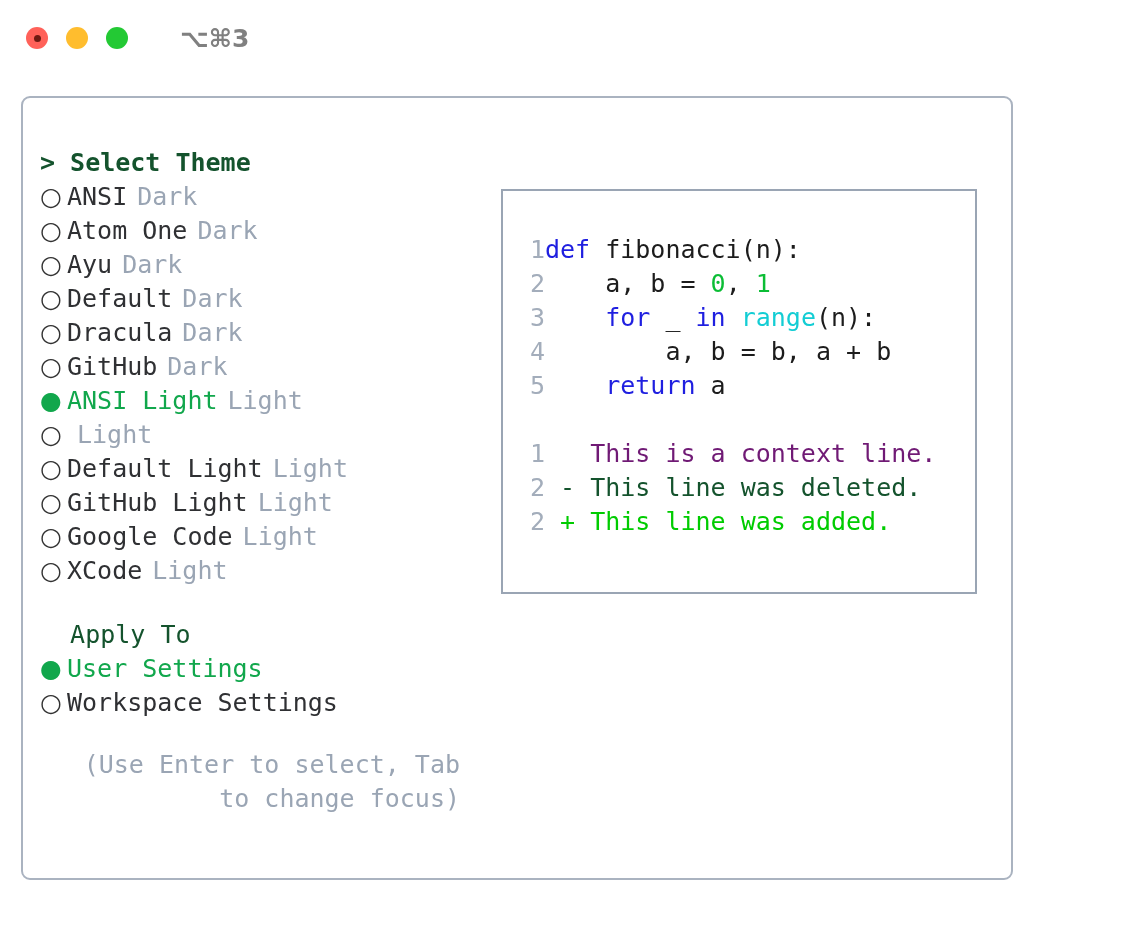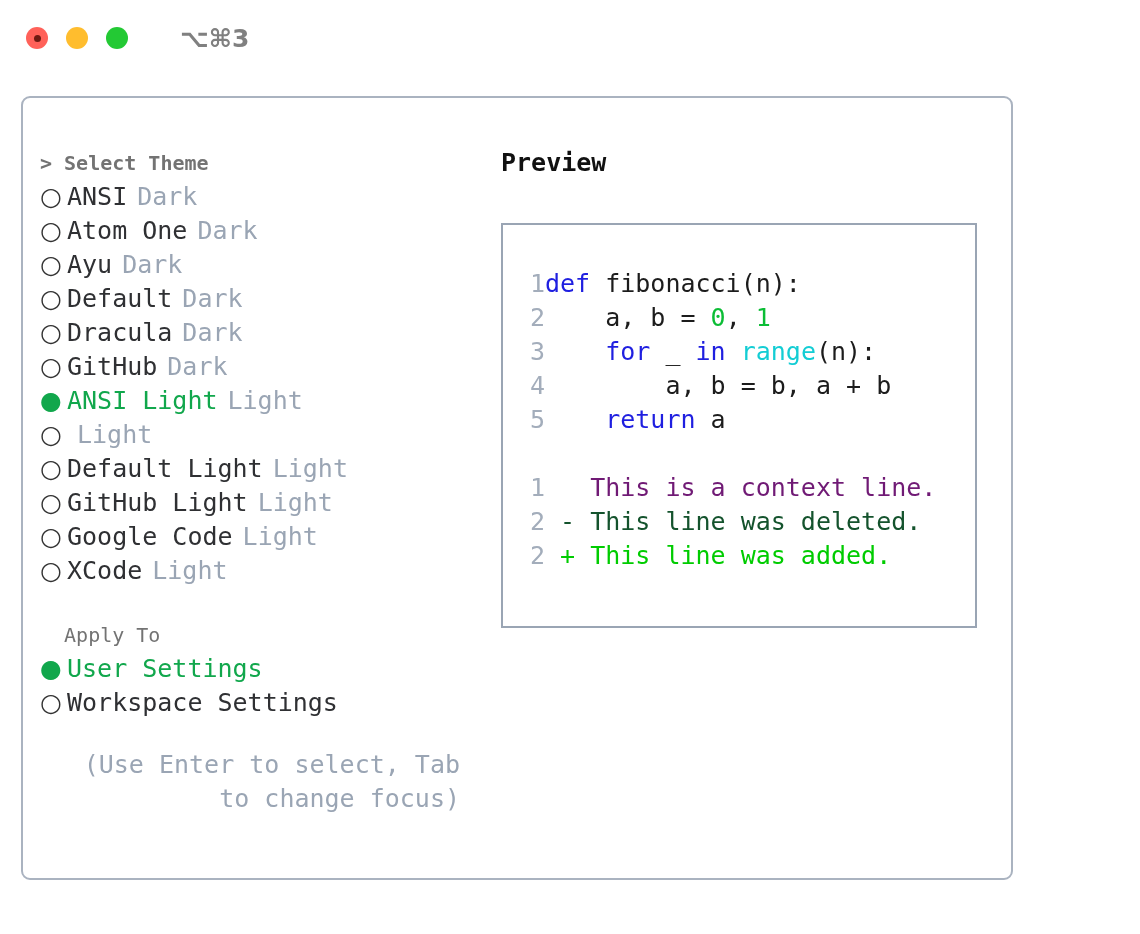--- a/index.html
+++ b/index.html
@@ -87,23 +87,23 @@
     box-sizing: border-box;
   }
   .col-right {
     flex: 1;
     padding-left: 16px;
     box-sizing: border-box;
   }
 
   
   .section-title {
-    font-size: 20px;
+    font-size: 25px;
     font-weight: bold;
-    color: #737373;
+    color: #14532d;
     line-height: 34px;
     white-space: pre;
   }
   .section-title.plain {
     font-weight: normal;
   }
 
   .opt {
     display: flex;
     align-items: baseline;
@@ -221,21 +221,20 @@
             <div class="opt selected"><span class="bullet">●</span><span class="opt-label">User Settings</span></div>
             <div class="opt"><span class="bullet">○</span><span class="opt-label">Workspace Settings</span></div>
           </div>
 
         <div class="spacer-sm"></div>
 
         <div class="hint">(Use Enter to select, Tab to change focus)</div>
       </div>
 
       <div class="col-right">
-        <div class="preview-title">Preview</div>
 
         <div class="preview-box">
           <div id="code-block">
               <div class="code-line"><span class="ln">1</span><span class="kw">def</span><span class="code-body"> fibonacci(n):</span></div>
               <div class="code-line"><span class="ln">2</span><span class="code-body">    a, b = </span><span class="num">0</span><span class="code-body">, </span><span class="num">1</span></div>
               <div class="code-line"><span class="ln">3</span><span class="code-body">    </span><span class="kw">for</span><span class="code-body"> _ </span><span class="kw">in</span><span class="code-body"> </span><span class="fn">range</span><span class="code-body">(n):</span></div>
               <div class="code-line"><span class="ln">4</span><span class="code-body">        a, b = b, a + b</span></div>
               <div class="code-line"><span class="ln">5</span><span class="code-body">    </span><span class="kw">return</span><span class="code-body"> a</span></div>
             </div>
           <div class="gap"></div>

